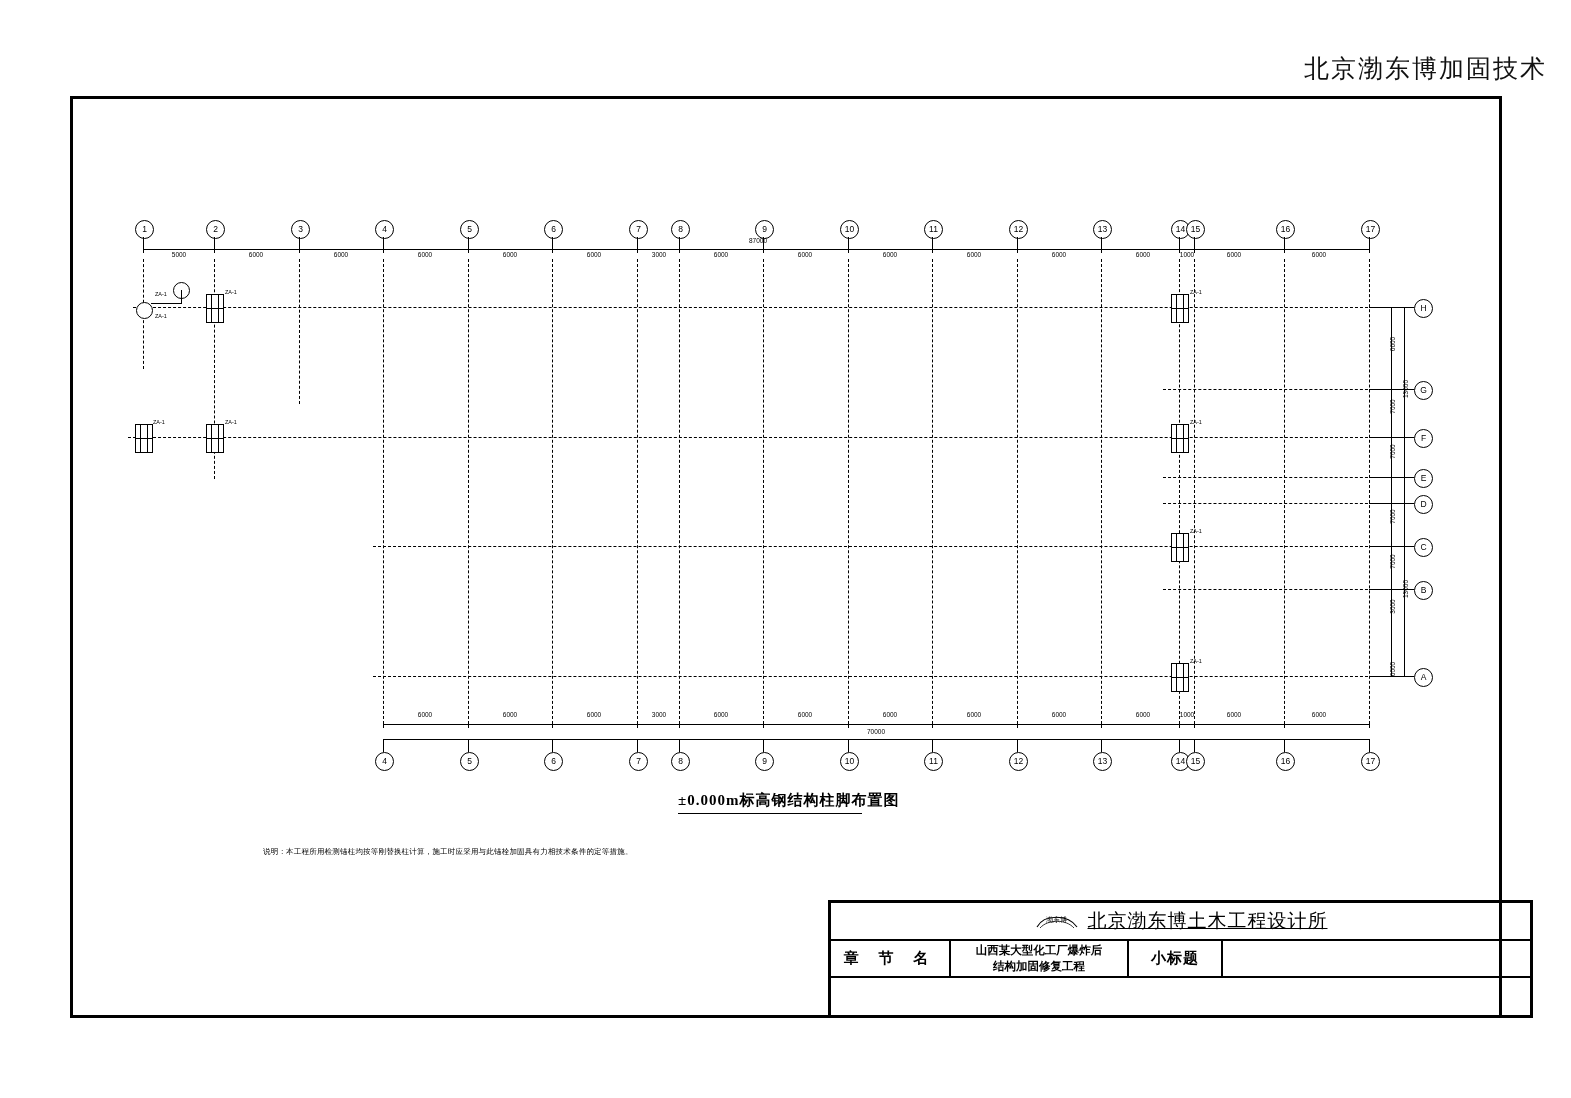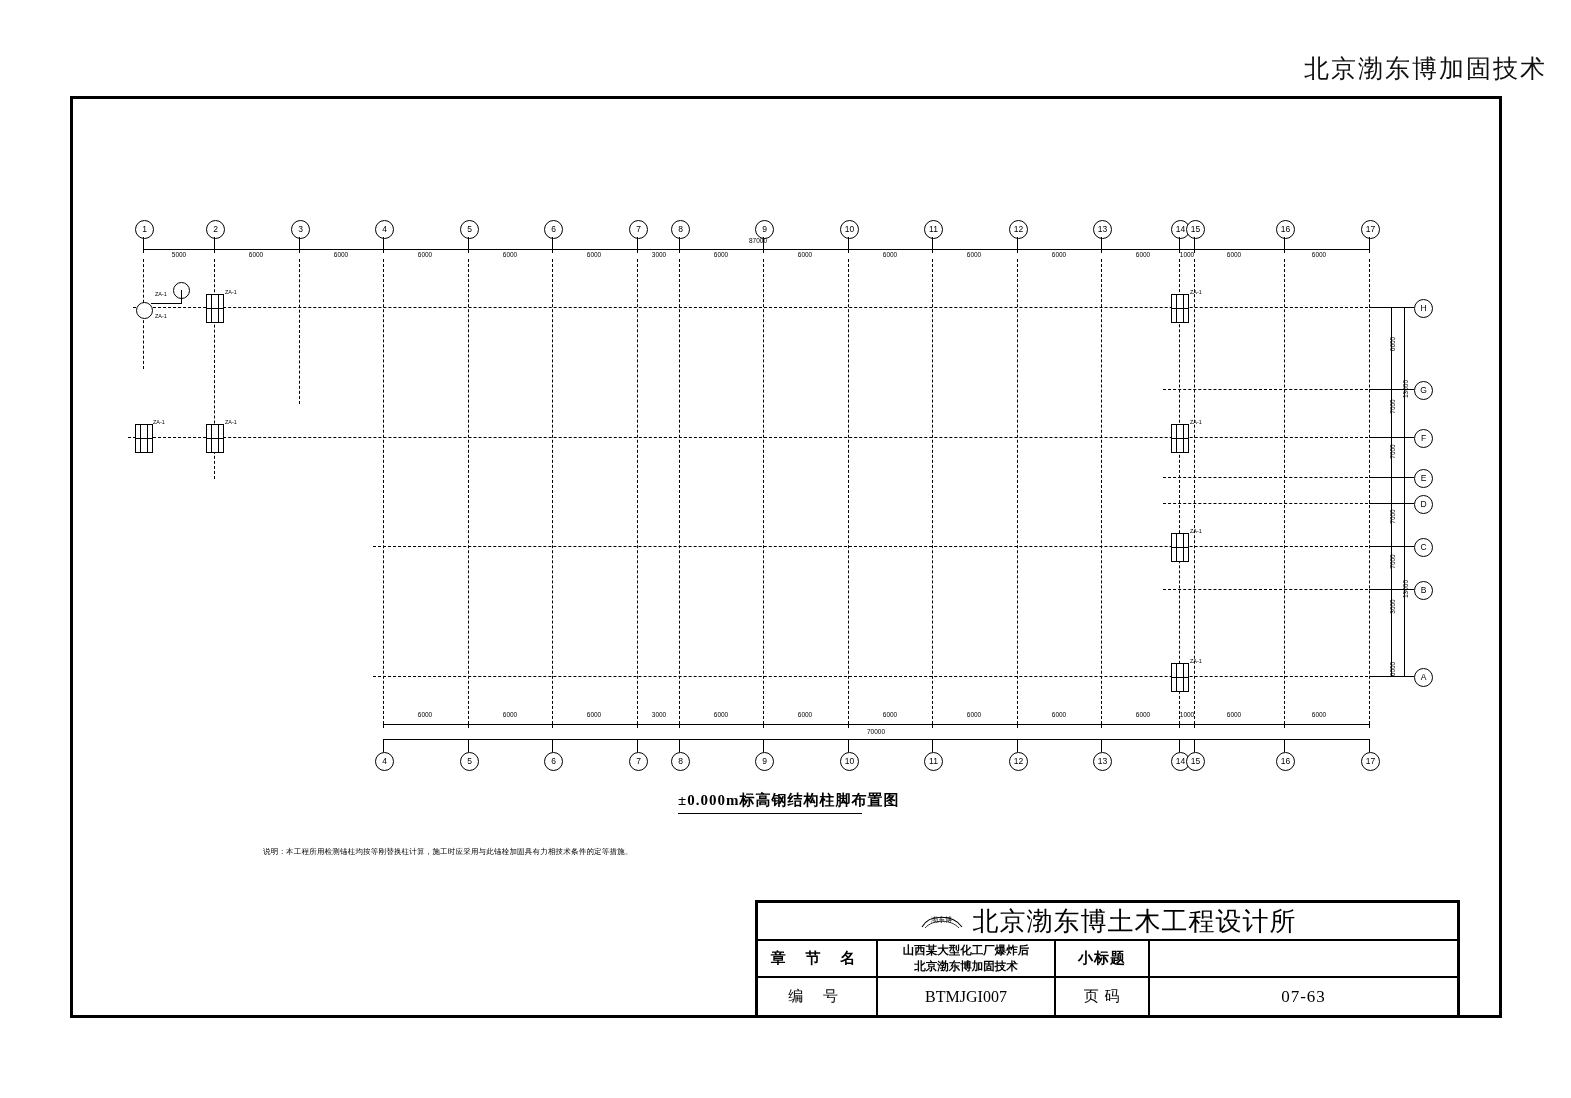--- a/index.html
+++ b/index.html
@@ -39,33 +39,33 @@
   .colbase:after{content:"";position:absolute;left:11px;top:0;width:0;height:27px;border-left:1px solid #000;}
   .colbase .hdash{position:absolute;left:0;top:13px;width:16px;height:0;border-top:1px solid #000;}
   .basetag{position:absolute;font-size:5.5px;font-family:"Liberation Sans",sans-serif;}
 
   .title-plan{position:absolute;font-size:15px;font-weight:bold;font-family:"Liberation Serif",serif;letter-spacing:1px;}
   .title-ul{position:absolute;height:0;border-top:1.6px solid #000;}
 
   .note{position:absolute;font-size:7.5px;font-family:"Liberation Serif",serif;color:#000;letter-spacing:.2px;}
 
   
-  .tblock{position:absolute;left:755px;top:900px;width:705px;height:118px;border:3px solid #000;box-sizing:border-box;}
+  .tblock{position:absolute;left:828px;top:900px;width:705px;height:118px;border:3px solid #000;box-sizing:border-box;}
   .tb-row{position:absolute;left:0;width:699px;box-sizing:border-box;}
   .tb-r1{top:0;height:38px;border-bottom:2px solid #000;display:flex;align-items:center;justify-content:center;}
   .tb-r2{top:38px;height:37px;border-bottom:2px solid #000;display:flex;font-weight:bold;}
   .tb-r3{top:75px;height:37px;display:flex;}
   .tb-c{display:flex;align-items:center;justify-content:center;box-sizing:border-box;height:100%;}
   .bR{border-right:2px solid #000;}
   .c1{width:120px;font-size:15px;letter-spacing:8px;}
   .c2{width:178px;font-size:11.5px;line-height:1.35;text-align:center;}
   .c3{width:94px;font-size:15px;letter-spacing:1px;}
   .c4{width:307px;font-size:17px;letter-spacing:1px;}
   .c2b{width:178px;font-size:16px;font-family:"Liberation Serif",serif;}
-  .org{font-size:26px;letter-spacing:1px;}
+  .org{font-size:19px;letter-spacing:1px;text-decoration:underline;}
   .logo{width:46px;height:26px;margin-right:8px;position:relative;}
   .logo svg{display:block;}
 </style>
 </head>
 <body>
 
 <div class="page">
 
   <div class="brand">北京渤东博加固技术</div>
 
@@ -333,26 +333,20 @@
           <path d="M6 20 C14 11, 32 11, 40 20" fill="none" stroke="#000" stroke-width="0.8"></path>
           <text x="12" y="14" font-size="7" font-family="Liberation Serif, serif">渤东博</text>
         </svg>
       </span>
       <span class="org">北京渤东博土木工程设计所</span>
     </div>
 
     <div class="tb-row tb-r2">
       <div class="tb-c c1 bR">章 节 名</div>
       <div class="tb-c c2 bR" style="white-space:pre-line;">山西某大型化工厂爆炸后
-北京渤东博加固技术</div>
+结构加固修复工程</div>
       <div class="tb-c c3 bR">小标题</div>
     </div>
 
-    <div class="tb-row tb-r3">
-      <div class="tb-c c1 bR">编    号</div>
-      <div class="tb-c c2b bR">BTMJGI007</div>
-      <div class="tb-c c3 bR">页    码</div>
-      <div class="tb-c c4">07-63</div>
-    </div>
 
   </div>
 
 </div>
 
 </body></html>

